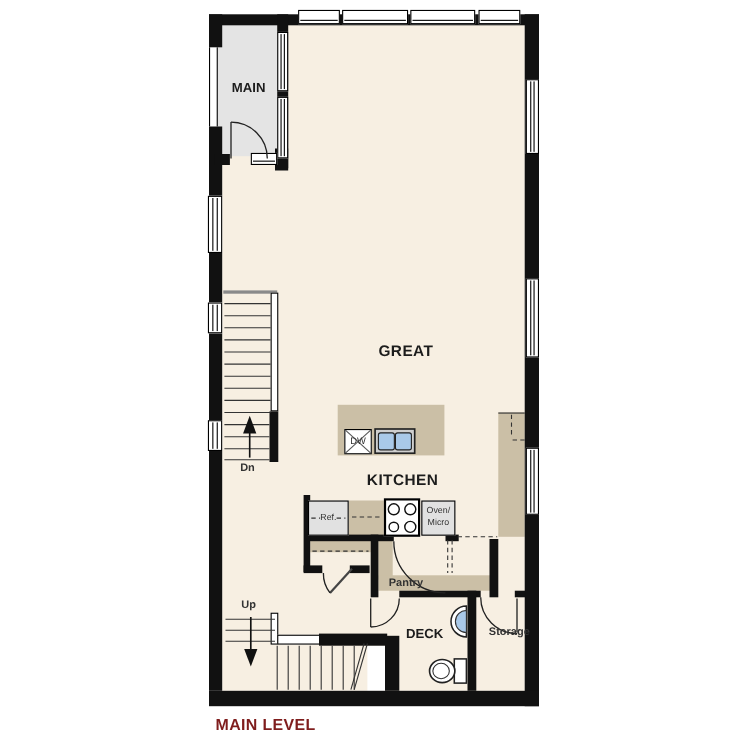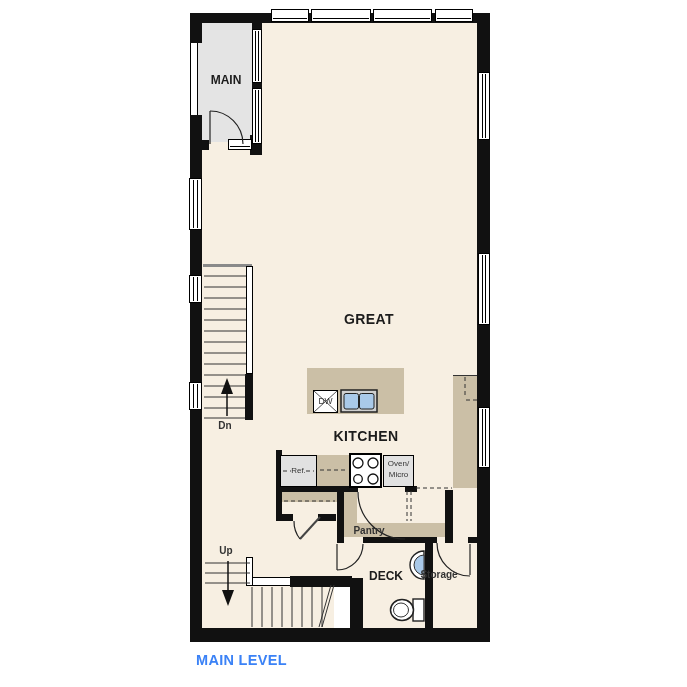--- a/index.html
+++ b/index.html
@@ -19,21 +19,21 @@
   .win{position:absolute;background:#fff;border:1px solid #000;box-sizing:border-box;}
   .win-h::after{content:"";position:absolute;left:1px;right:1px;bottom:2px;border-top:1px solid #000;}
   .win-v::before{content:"";position:absolute;top:1px;bottom:1px;left:30%;border-left:1px solid #000;}
   .win-v::after{content:"";position:absolute;top:1px;bottom:1px;left:60%;border-left:1px solid #000;}
   .rail{position:absolute;background:#fff;border-left:1.5px solid #000;border-right:1.5px solid #000;box-sizing:border-box;}
   .railbox{position:absolute;background:#fff;border:1px solid #000;box-sizing:border-box;}
   .lbl{position:absolute;color:#1c1c1c;text-align:center;z-index:8;}
   .room-lbl{font-weight:bold;font-size:14px;line-height:18px;letter-spacing:.4px;}
   .sm-lbl{font-size:10px;color:#333;font-weight:bold;}
   .xs-lbl{font-size:8px;color:#333;line-height:9px;}
-  .title-lbl{position:absolute;font-weight:bold;font-size:14.5px;color:#3b82f6;letter-spacing:.3px;z-index:8;}
+  .title-lbl{position:absolute;font-weight:bold;font-size:14.5px;color:#7f1d1d;letter-spacing:.3px;z-index:8;}
   svg.overlay{position:absolute;left:0;top:0;z-index:6;pointer-events:none;}
   .z1{z-index:1}.z2{z-index:2}.z3{z-index:3}.z4{z-index:4}
 </style>
 </head>
 <body>
 
 <div class="canvas">
 
   <div class="floor z1" style="left:202px;top:22px;width:275px;height:606px"></div>
   <div class="deckfloor z1" style="left:197px;top:22px;width:55px;height:120px"></div>
@@ -211,21 +211,21 @@
       <rect x="413" y="599" width="11" height="22" fill="#fff" stroke="#222" stroke-width="1.4"></rect>
       <ellipse cx="402" cy="610" rx="11.5" ry="10.5" fill="#fff" stroke="#222" stroke-width="1.5"></ellipse>
       <ellipse cx="401" cy="610" rx="7.5" ry="7" fill="#fff" stroke="#333" stroke-width="1"></ellipse>
     </g>
   </svg>
 
   <div class="lbl room-lbl" style="left:337px;top:310px;width:64px">GREAT</div>
   <div class="lbl room-lbl" style="left:329px;top:427px;width:74px">KITCHEN</div>
   <div class="lbl" style="left:206px;top:73px;width:40px;font-weight:bold;font-size:12px">MAIN</div>
   <div class="lbl" style="left:364px;top:569px;width:44px;font-weight:bold;font-size:12px">DECK</div>
-  <div class="lbl sm-lbl" style="left:417px;top:569px;width:44px">Storage</div>
+  <div class="lbl sm-lbl" style="left:441px;top:569px;width:44px">Storage</div>
   <div class="lbl sm-lbl" style="left:347px;top:525px;width:44px">Pantry</div>
   <div class="lbl sm-lbl" style="left:214px;top:545px;width:24px">Up</div>
   <div class="lbl sm-lbl" style="left:212px;top:420px;width:26px">Dn</div>
   <div class="lbl" style="left:313px;top:396px;width:25px;font-size:8.5px;color:#333">DW</div>
   <div class="lbl xs-lbl" style="left:280px;top:466px;width:37px">Ref.</div>
   <div class="lbl xs-lbl" style="left:383px;top:459px;width:31px">Oven/</div>
   <div class="lbl xs-lbl" style="left:383px;top:470px;width:31px">Micro</div>
   <div class="title-lbl" style="left:196px;top:652px">MAIN LEVEL</div>
 </div>
 

